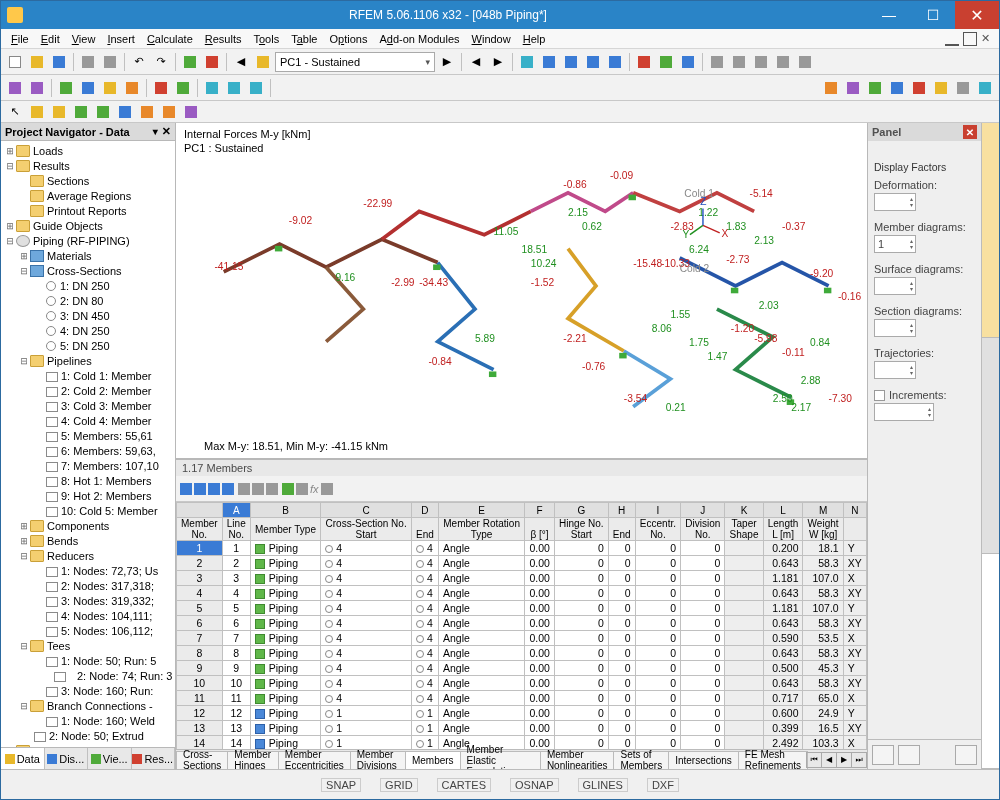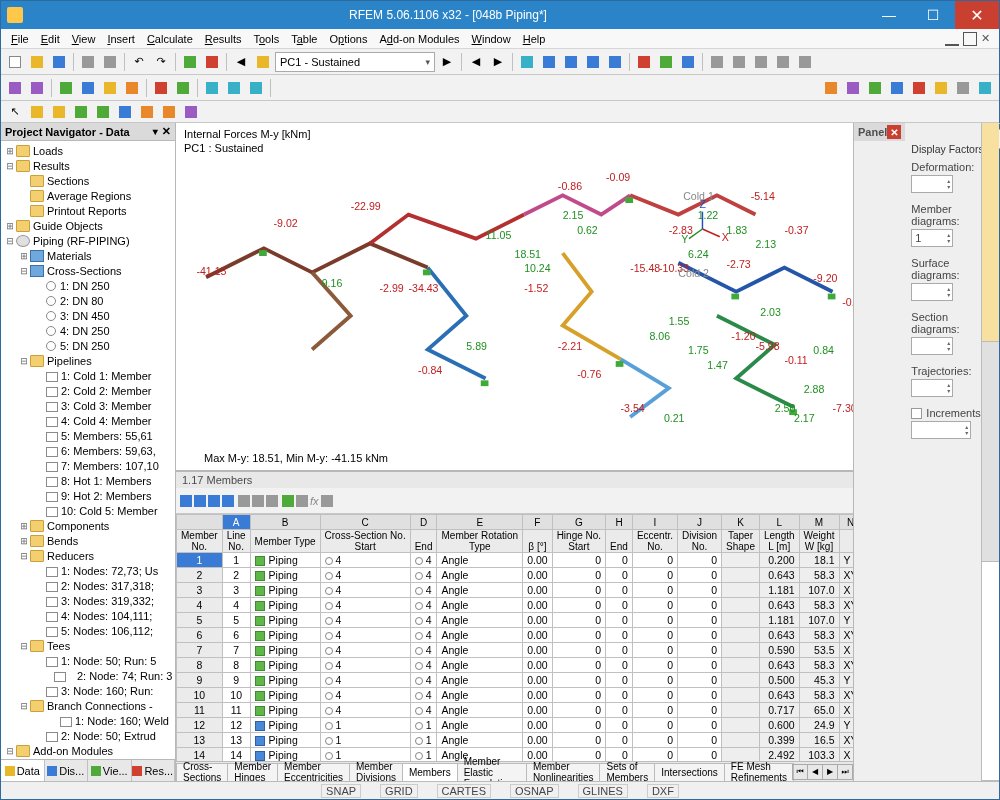--- a/index.html
+++ b/index.html
@@ -40,21 +40,21 @@
 .tree .lbl { color:#000; }
 .navtabs { height:22px; background:#e8e8e8; border-top:1px solid #b8b8b8; display:flex; }
 .navtabs .tab { flex:1; display:flex; align-items:center; justify-content:center; gap:2px; border-right:1px solid #c0c0c0; font-size:10px; }
 .navtabs .tab.active { background:#fff; }
 .navtabs .tab .ic { width:10px; height:10px; }
 .center { flex:1; display:flex; flex-direction:column; min-width:0; }
 .viewport { flex:1; position:relative; background:#fff; border-bottom:1px solid #b8b8b8; min-height:0; }
 .viewport .legend-top { position:absolute; top:4px; left:8px; color:#000; line-height:1.3; }
 .viewport .legend-bot { position:absolute; bottom:6px; left:8px; color:#000;padding-left:20px; }
 .viewport svg { width:100%; height:100%; }
-.panelcol { width:128px; border-left:1px solid #b8b8b8; display:flex; flex-direction:row; background:#efefef; }
+.panelcol { width:114px; border-left:1px solid #b8b8b8; display:flex; flex-direction:column; background:#efefef; }
 .panelhead { background:#dadada; height:18px; display:flex; align-items:center; padding:0 4px; font-weight:bold; color:#505050; }
 .panelhead .x { margin-left:auto; background:#c94030; color:#fff; width:14px; height:14px; display:flex; align-items:center; justify-content:center; font-size:10px; }
 .panelbody { flex:1; padding:20px 6px; font-size:10.5px; color:#444; }
 .panelbody .sect { margin-bottom:10px; }
 .panelbody .stepper { width:42px; height:18px; border:1px solid #aaa; background:#fff; margin-top:2px; display:flex; align-items:center; padding:0 3px; position:relative; }
 .panelbody .stepper::after { content:"▴\A▾"; white-space:pre; position:absolute; right:2px; font-size:6px; line-height:6px; color:#666; }
 .panelbody .check { display:flex; align-items:center; gap:4px; }
 .panelbody .check .box { width:11px; height:11px; border:1px solid #999; background:#fff; }
 .panel-bbar { height:30px; border-top:1px solid #bbb; display:flex; align-items:center; padding:0 4px; gap:4px; }
 .panel-bbar .bt { width:22px; height:20px; border:1px solid #aaa; background:#f4f4f4; }
@@ -75,21 +75,21 @@
 table.data .green { background:#5fb749; border:1px solid #3f8a30; }
 table.data .blue { background:#4a88d8; border:1px solid #2d60a8; }
 table.data .circ { display:inline-block; width:8px; height:8px; border:1px solid #888; border-radius:50%; vertical-align:middle; margin-right:3px; }
 table.data td.num { text-align:right; }
 table.data td.grey { background:#eeeeee; }
 .table-tabs { height:20px; background:#e8e8e8; border-top:1px solid #bbb; display:flex; align-items:center; }
 .table-tabs .tt { padding:2px 6px; border:1px solid #bbb; border-bottom:none; background:#f4f4f4; margin-right:-1px; font-size:10px; height:18px; display:flex; align-items:center; }
 .table-tabs .tt.active { background:#fff; }
 .table-tabs .navbtns { margin-left:auto; display:flex; }
 .table-tabs .navbtns div { width:16px; height:16px; border:1px solid #aaa; display:flex; align-items:center; justify-content:center; font-size:8px; margin-left:-1px; }
-.statusbar { height:18px; background:#f0f0f0; border-top:1px solid #bbb; display:flex; align-items:center; justify-content:center; gap:19px; font-size:10px; color:#444; }
+.statusbar { height:30px; background:#f0f0f0; border-top:1px solid #bbb; display:flex; align-items:center; justify-content:center; gap:19px; font-size:10px; color:#444; }
 .statusbar span { border:1px solid #ccc; padding:0 4px; }
 
 .ic-red{background:#d04030;} .ic-blue{background:#3a7bd5;} .ic-green{background:#4faa3a;} .ic-yel{background:#e8b82a;} .ic-purp{background:#9a5bc2;} .ic-orange{background:#e8882a;} .ic-grey{background:#999;} .ic-cyan{background:#38b0c8;}
 .tbtn .sq{width:12px;height:12px;}
 </style>
 </head>
 <body>
 
 <div class="window">
 
@@ -489,26 +489,26 @@
           <div class="nd" style="padding-left: 32px;">
             <span class="tw"></span>
             <span class="line-ico"></span>
             <span class="lbl">3: Node: 160; Run:</span>
           </div>
           <div class="nd" style="padding-left: 18px;">
             <span class="tw">⊟</span>
             <span class="fi folder"></span>
             <span class="lbl">Branch Connections -</span>
           </div>
-          <div class="nd" style="padding-left: 32px; margin-left: 14px;">
+          <div class="nd" style="padding-left: 32px;">
             <span class="tw"></span>
             <span class="line-ico"></span>
             <span class="lbl">1: Node: 160; Weld</span>
           </div>
-          <div class="nd" style="padding-left: 32px;">
+          <div class="nd" style="padding-left: 20px;">
             <span class="tw"></span>
             <span class="line-ico"></span>
             <span class="lbl">2: Node: 50; Extrud</span>
           </div>
           <div class="nd" style="padding-left: 4px;">
             <span class="tw">⊟</span>
             <span class="fi folder"></span>
             <span class="lbl">Add-on Modules</span>
           </div>
           <div class="nd" style="padding-left: 18px;"></div>

